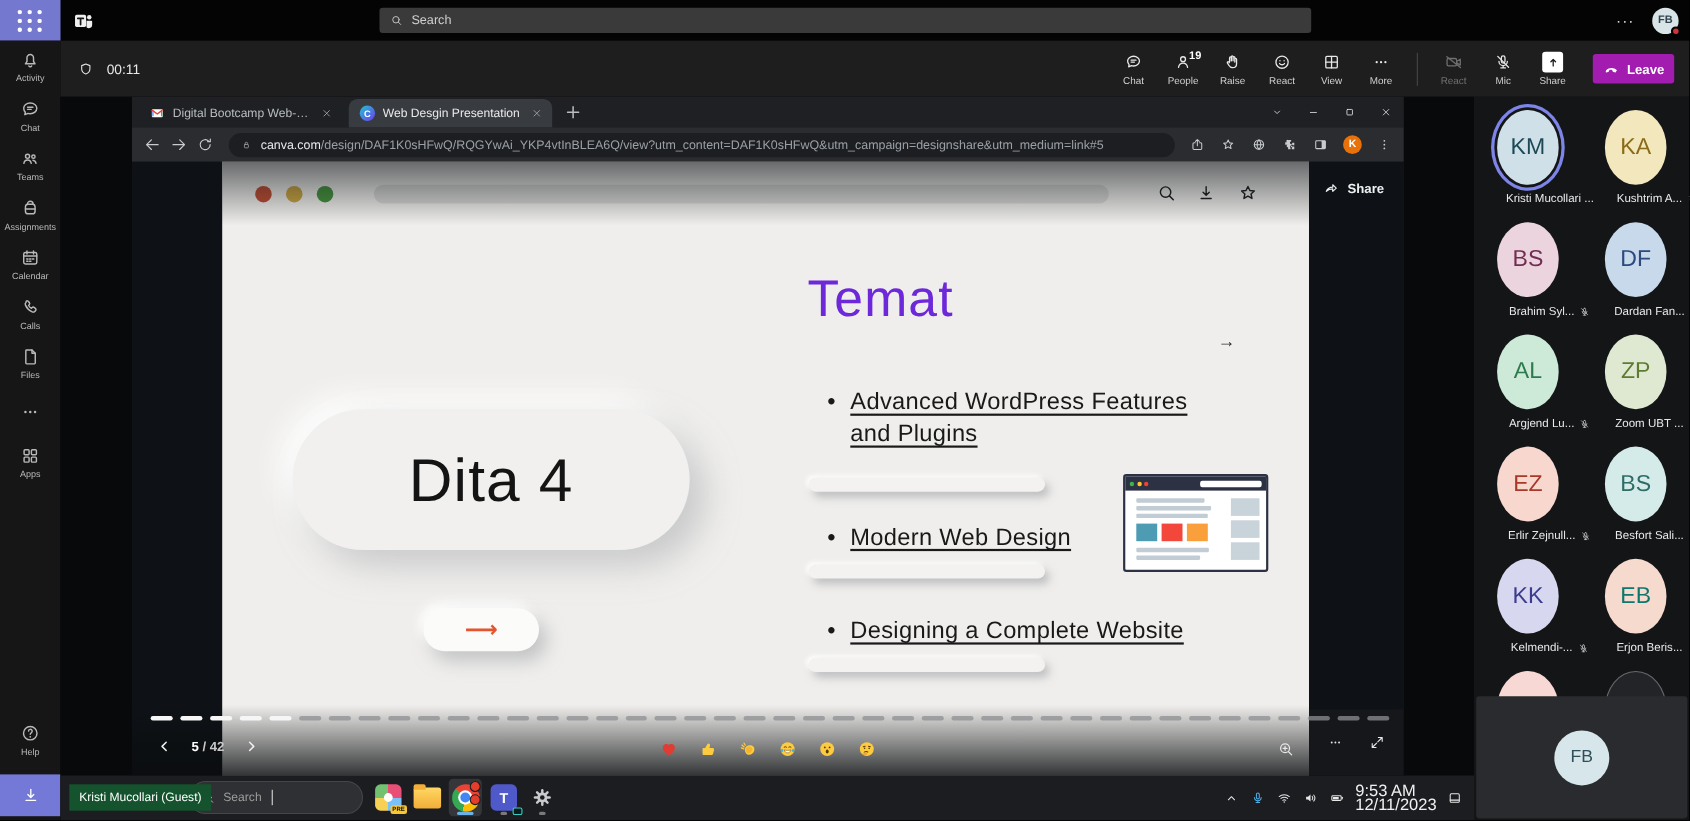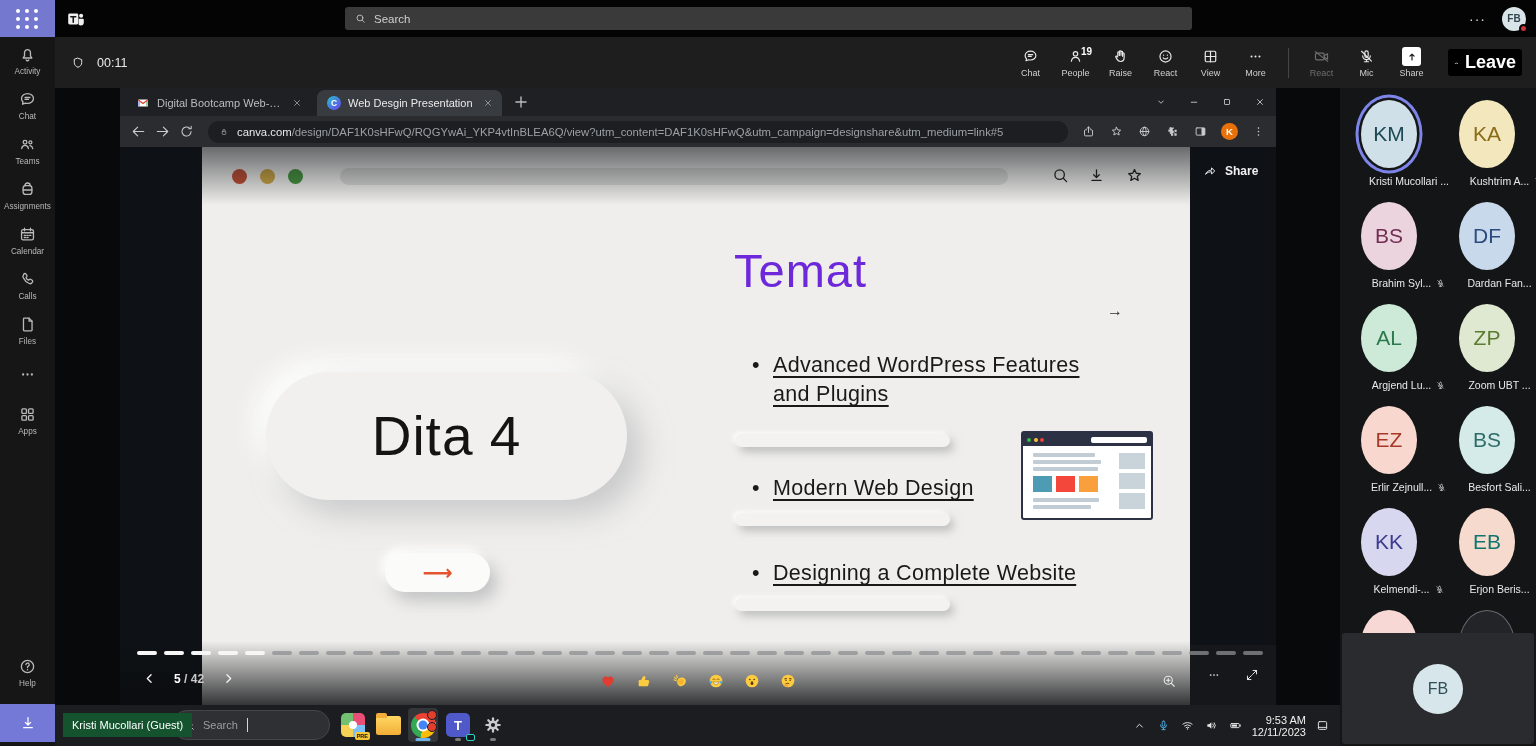--- a/index.html
+++ b/index.html
@@ -43,22 +43,22 @@
   .meet-right{position:absolute;right:14px;top:0;height:51px;display:flex;align-items:center;}
   .mc{width:45px;display:flex;flex-direction:column;align-items:center;gap:2px;color:#e8e8e8;cursor:pointer;position:relative;}
   .mc .ic{width:19px;height:19px;}
   .mc .mlabel{font-size:9px;color:#d0d0d0;}
   .mc.disabled{color:#6f6f6f;}
   .mc.disabled .mlabel{color:#6f6f6f;}
   .mc .badge{position:absolute;top:-1px;left:28px;font-size:10px;font-weight:bold;color:#fff;}
   .mc-divider{width:1px;height:30px;background:#454545;margin:0 10px;}
   .share-box{width:19px;height:19px;background:#fff;border-radius:3px;display:grid;place-items:center;color:#1a1a1a;}
   .share-box .ic{width:14px;height:14px;}
-  .leave-btn{margin-left:14px;width:74px;height:27px;background:#000000;border:none;border-radius:3px;color:#fff;
-             font-size:18px;font-weight:bold;display:flex;align-items:center;justify-content:center;gap:6px;cursor:pointer;
+  .leave-btn{margin-left:14px;width:74px;height:27px;background:#a21caf;border:none;border-radius:3px;color:#fff;
+             font-size:12px;font-weight:bold;display:flex;align-items:center;justify-content:center;gap:6px;cursor:pointer;
              font-family:inherit;}
   .leave-btn .ic{width:16px;height:16px;}
 
   
   .stage{position:absolute;left:55px;top:88px;width:1285px;height:658px;background:#08090a;}
 
   
   .chrome{position:absolute;left:65px;top:0;width:1156px;height:617px;background:#202124;}
   .tabstrip{position:absolute;left:0;top:0;width:1156px;height:28px;background:#1f2023;display:flex;align-items:flex-end;}
   .tab{height:26px;display:flex;align-items:center;gap:7px;padding:0 8px 0 10px;max-width:185px;min-width:185px;
@@ -167,21 +167,21 @@
        border:1px solid #1c1d20;}
   .red-badge.b2{top:14px;}
   .teams-ic{width:24px;height:24px;border-radius:5px;background:#5059c9;color:#fff;font-size:13px;font-weight:bold;
        display:grid;place-items:center;position:relative;}
   .teal-badge{position:absolute;right:-2px;bottom:1px;width:9px;height:7px;background:#0d1b1c;border-radius:2px;
        border:1px solid #35d0c4;z-index:2;}
   .gear-ic{width:24px;height:24px;color:#c8cacc;}
   .tray{position:absolute;right:10px;top:0;height:41px;display:flex;align-items:center;gap:9px;color:#e8e8e8;z-index:2;}
   .tray .ic{width:15px;height:15px;cursor:pointer;}
   .tray .mic-blue{color:#4fb0e8;}
-  .clock{text-align:right;font-size:11px;line-height:12px;color:#f0f0f0;cursor:default;white-space:nowrap;}
+  .clock{font-size:15px;line-height:12px;color:#f0f0f0;cursor:default;white-space:nowrap;}
 
   
   .people{position:absolute;left:1340px;top:88px;width:196px;height:658px;background:#141517;}
   .pgrid{position:absolute;left:0;top:12px;width:196px;display:grid;grid-template-columns:98px 98px;row-gap:15px;}
   .p-item{display:flex;flex-direction:column;align-items:center;gap:7px;cursor:pointer;}
   .p-avatar{width:56px;height:68px;border-radius:50%;display:grid;place-items:center;font-size:21px;font-weight:500;}
   .p-avatar.speaking{box-shadow:0 0 0 2.5px #141517,0 0 0 5.5px #7d85e8;}
   .p-avatar.viewall{background:#232428;border:1.2px solid #68686c;color:#fff;font-size:16px;letter-spacing:1px;}
   .p-label{display:flex;align-items:flex-end;gap:4px;max-width:94px;margin-left:40px;}
   .p-name{color:#e9e9e9;font-size:10.5px;white-space:nowrap;overflow:hidden;text-overflow:ellipsis;}

